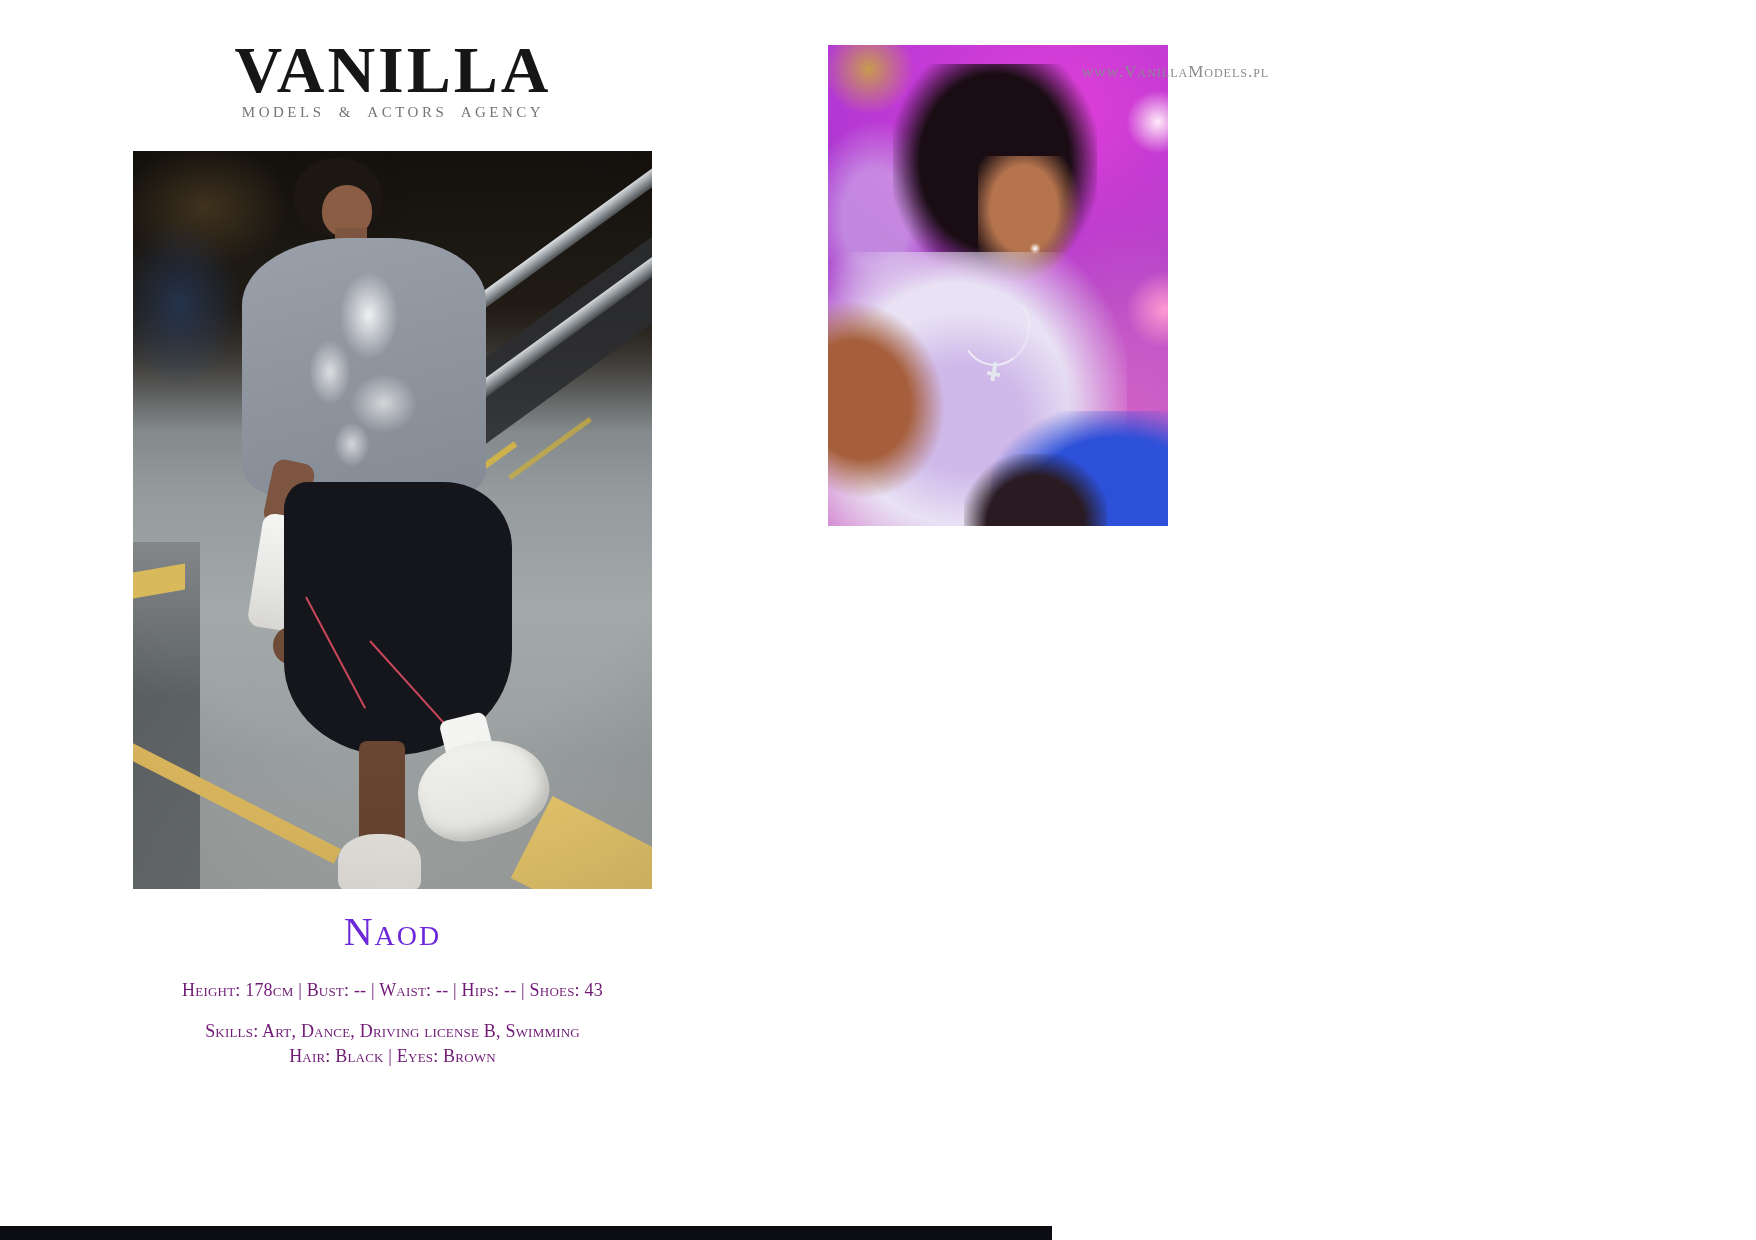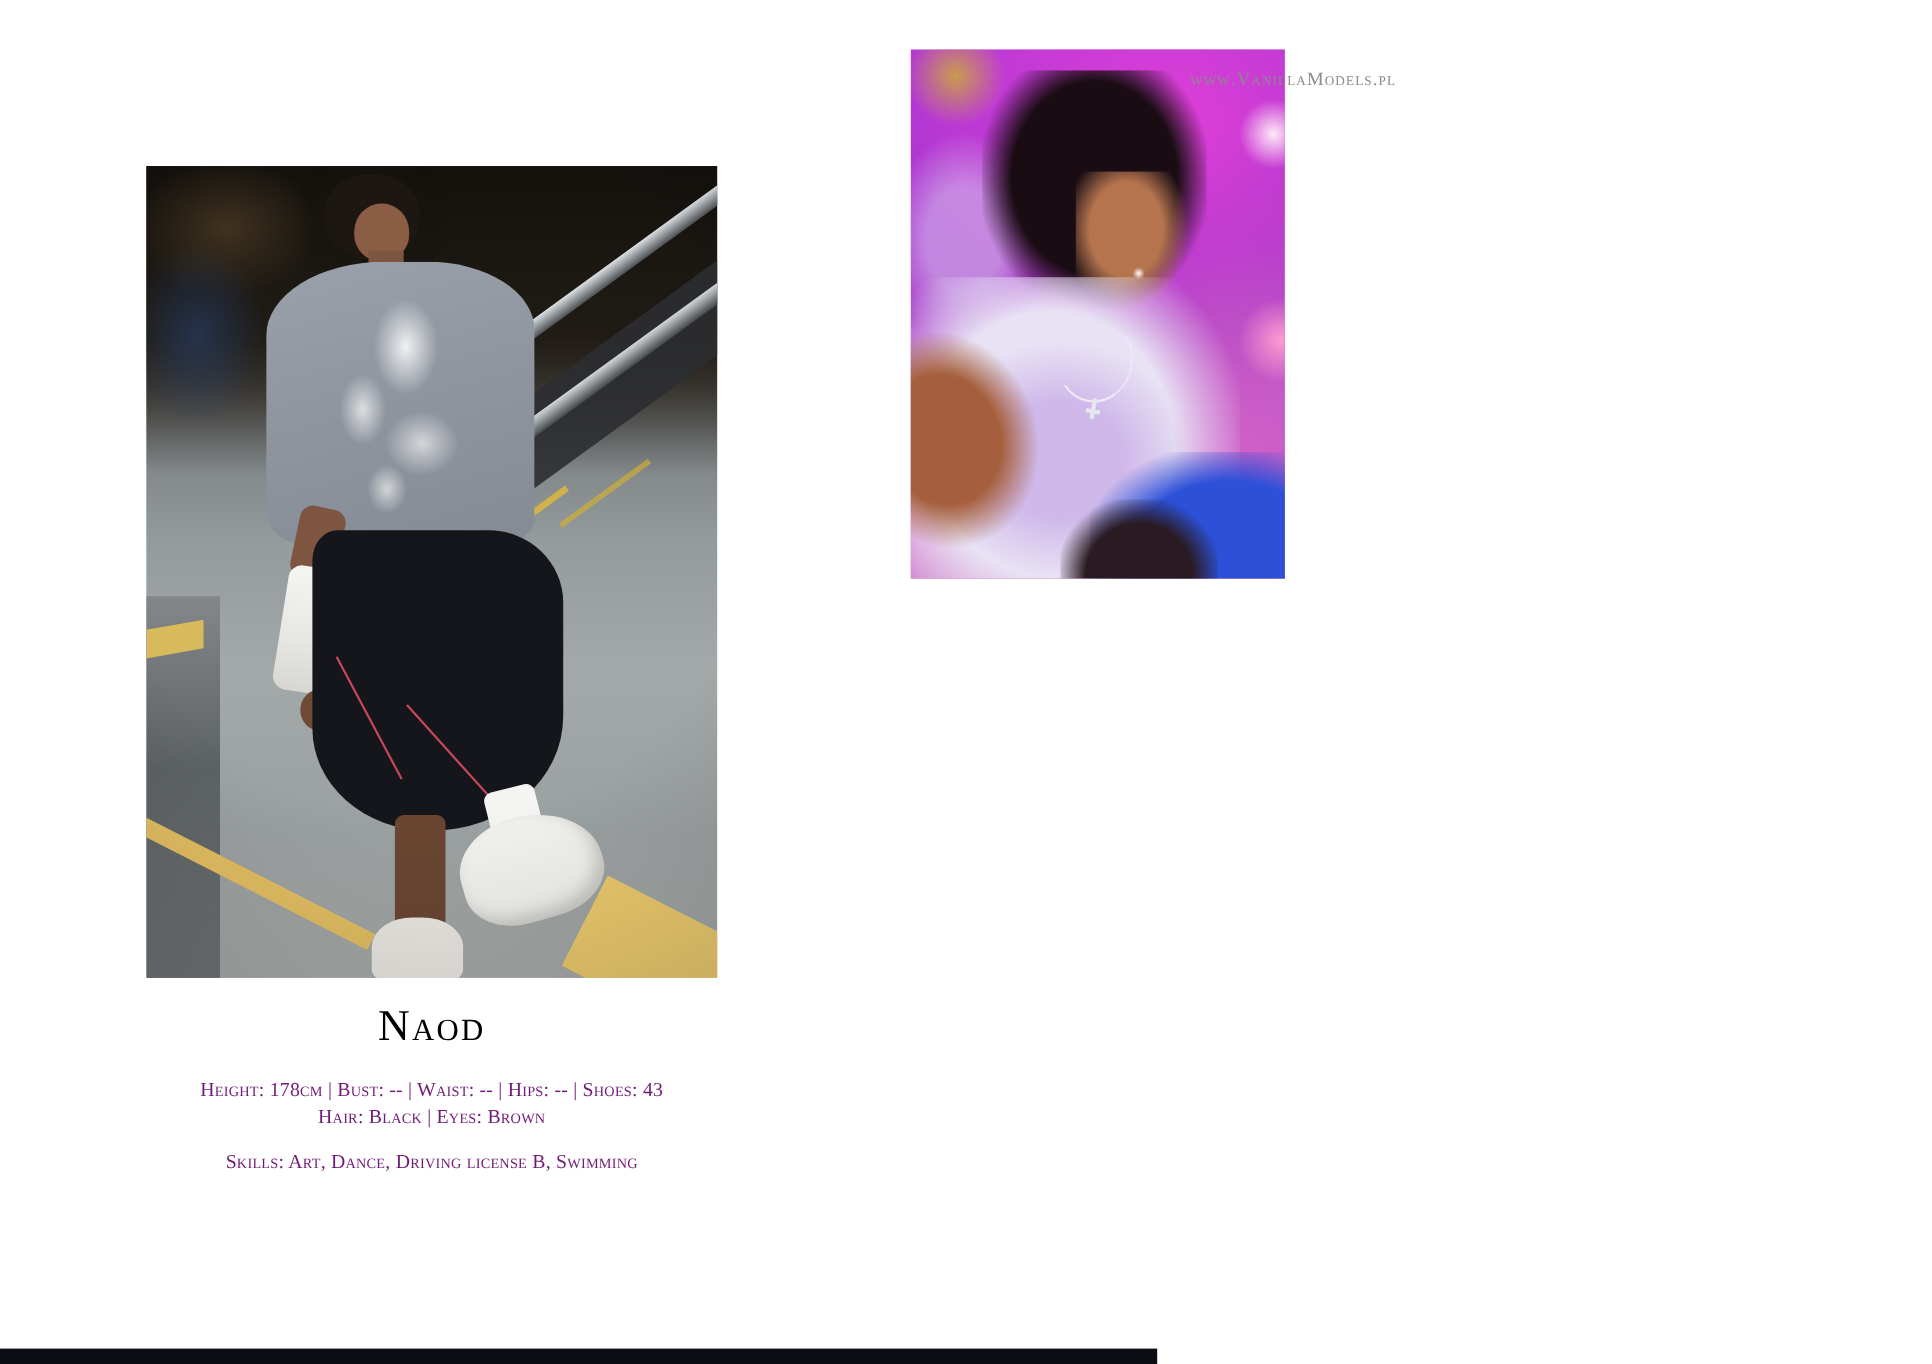--- a/index.html
+++ b/index.html
@@ -106,34 +106,38 @@
   .rp-cross-v{left:48.2%;top:66%;width:4px;height:19px;background:#e4e7ee;transform:rotate(10deg);}
   .rp-cross-h{left:46.8%;top:68%;width:13px;height:4px;background:#e4e7ee;transform:rotate(10deg);}
   .rp-blue{left:48%;top:76%;width:64%;height:34%;
     background:radial-gradient(ellipse at 58% 62%, #2c50d8 52%, rgba(44,80,216,0) 78%);}
   .rp-dark-head{left:40%;top:85%;width:42%;height:24%;
     background:radial-gradient(ellipse at 50% 60%, #2a1b22 48%, rgba(42,27,34,0) 75%);}
   
   .info{position:absolute;left:133px;top:910px;width:519px;text-align:center;}
   .model-name{
     margin:0 0 24px 0;font-variant:small-caps;font-weight:500;font-size:40px;line-height:44px;
-    letter-spacing:2px;color:#000000;
+    letter-spacing:2px;color:#6d28d9;
   }
   .stat-line{
     margin:0;font-variant:small-caps;font-size:18px;line-height:25px;letter-spacing:.2px;color:#701a75;
   }
   .skills-line{margin-top:16px;}
   
   .bottom-strip{position:absolute;left:0;top:1226px;width:1052px;height:14px;background:#0c0d12;}
 </style>
 </head>
 <body>
 
 <div class="page">
 
+  <div class="logo">
+    <div class="brand">VANILLA</div>
+    <div class="tagline">MODELS &amp; ACTORS AGENCY</div>
+  </div>
 
   <div class="website">www.VanillaModels.pl</div>
 
   <div class="photo photo-left">
     <div class="lp-ceiling"></div>
     <div class="lp-escalator-housing"></div>
     <div class="lp-handrail-1"></div>
     <div class="lp-handrail-2"></div>
     <div class="lp-step-edge-1"></div>
     <div class="lp-step-edge-2"></div>
@@ -169,19 +173,19 @@
     <div class="rp-chain"></div>
     <div class="rp-cross-v"></div>
     <div class="rp-cross-h"></div>
     <div class="rp-blue"></div>
     <div class="rp-dark-head"></div>
   </div>
 
   <div class="info">
     <h1 class="model-name">Naod</h1>
     <p class="stat-line">Height: 178cm | Bust: -- | Waist: -- | Hips: -- | Shoes: 43</p>
+    <p class="stat-line skills-line">Skills: Art, Dance, Driving license B, Swimming</p>
     <p class="stat-line">Hair: Black | Eyes: Brown</p>
-    <p class="stat-line skills-line">Skills: Art, Dance, Driving license B, Swimming</p>
   </div>
 
   <div class="bottom-strip"></div>
 
 </div>
 
 </body></html>

